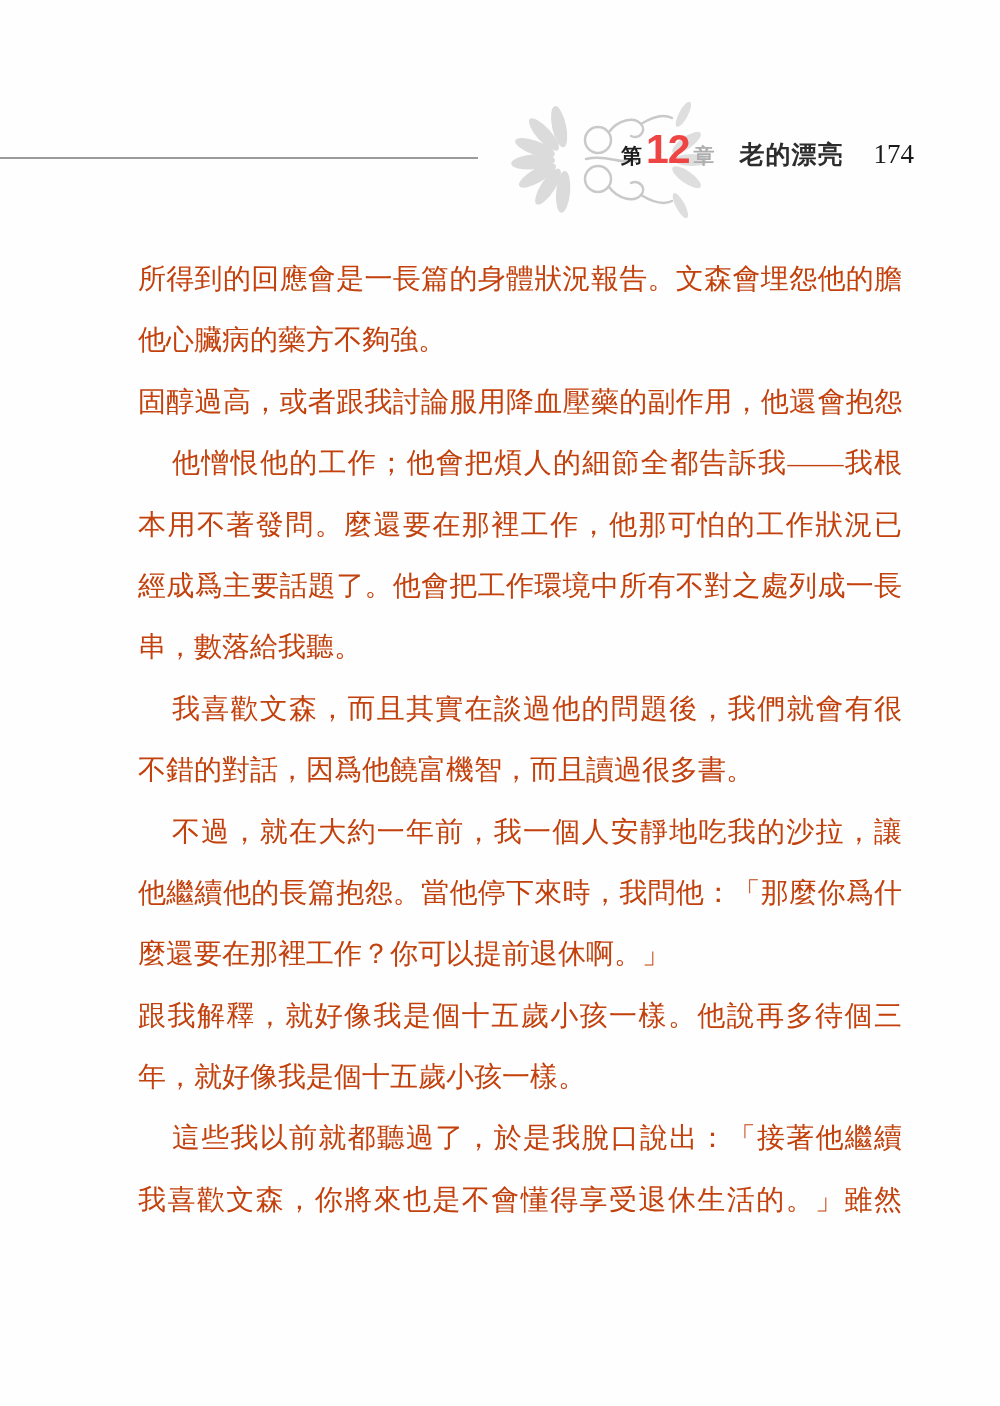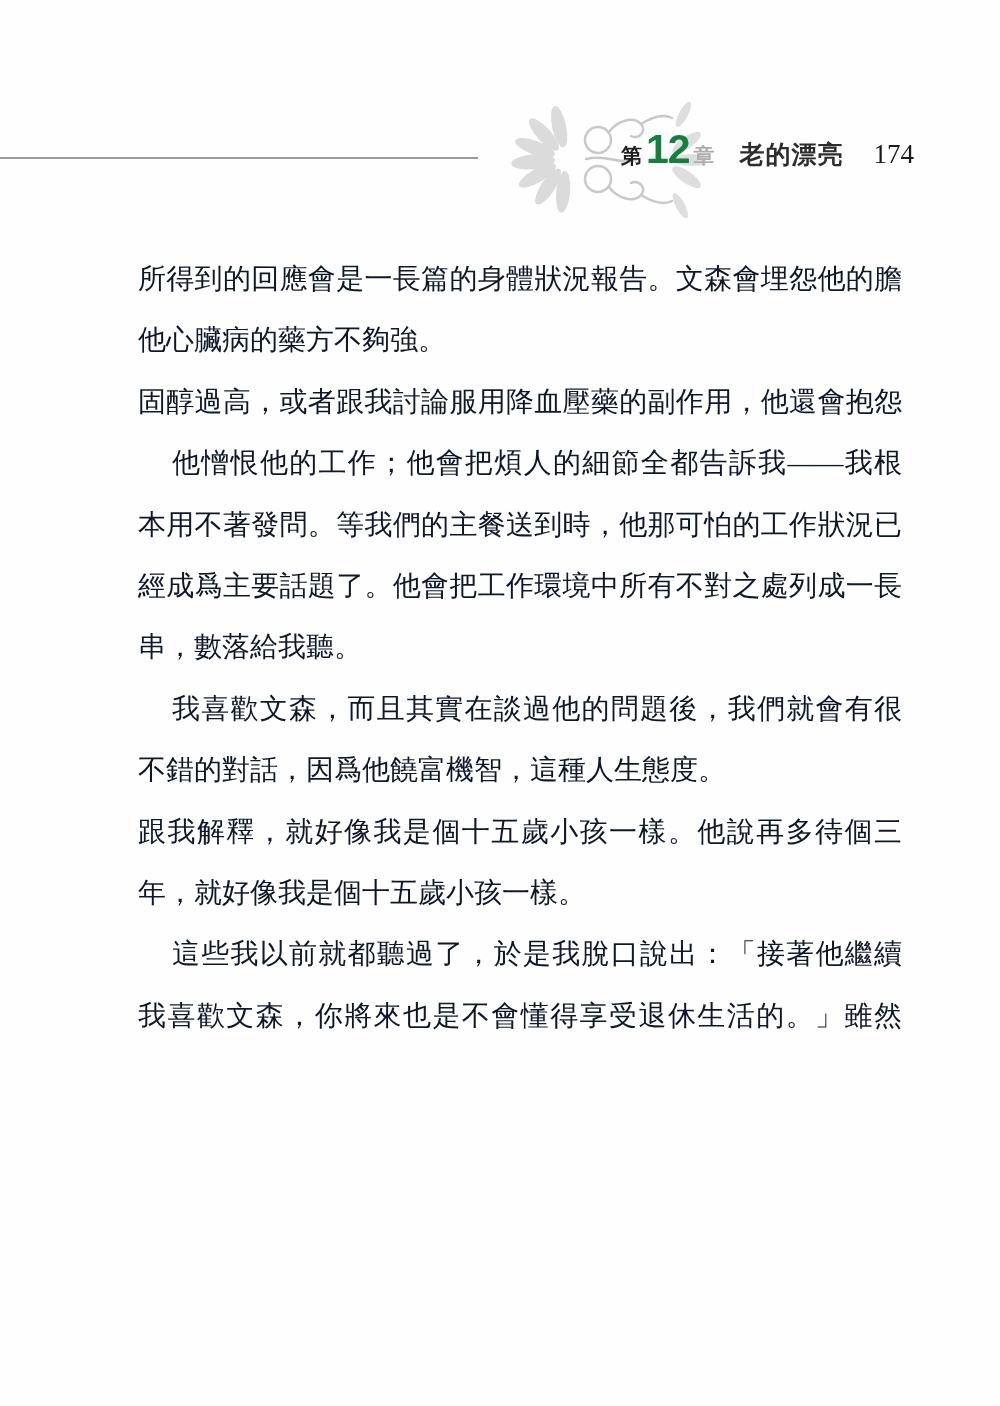--- a/index.html
+++ b/index.html
@@ -20,31 +20,31 @@
     position:absolute;left:468px;top:102px;width:238px;height:116px;
     z-index:1;
   }
   .header{
     position:absolute;left:621px;top:126px;height:56px;z-index:2;
     display:flex;align-items:baseline;
     font-family:"Liberation Sans","DejaVu Sans",sans-serif;
     white-space:nowrap;
   }
   .ch-pre{font-size:21px;font-weight:700;color:#1f1f1f;}
-  .ch-num{font-size:41px;font-weight:800;color:#15803d;letter-spacing:-1px;margin:0 4px;}
+  .ch-num{font-size:41px;font-weight:800;color:#ef4444;letter-spacing:-1px;margin:0 4px;}
   .ch-suf{font-size:21px;font-weight:700;color:#aeaeae;margin-right:25px;}
   .ch-title{font-size:25px;font-weight:700;color:#2d2d2d;letter-spacing:1px;margin-right:30px;text-align:right;}
   .pg-num{font-size:27px;font-weight:400;color:#1a1a1a;font-family:"Liberation Serif","DejaVu Serif",serif;}
   
   .text-block{
     position:absolute;left:138px;top:248px;width:764px;
   }
   .line{
     height:61.4px;line-height:61.4px;
-    font-size:28px;color:#0f172a;
+    font-size:28px;color:#c2410c;
     white-space:nowrap;
     text-align:left;
   }
   .line.j{text-align:justify;text-align-last:justify;}
   .line.ind{padding-left:34px;}
 </style>
 </head>
 <body>
 
 <div class="page">
@@ -88,27 +88,32 @@
   </div>
 
   <div class="text-block">
       <div>
         <div class="line j">所得到的回應會是一長篇的身體狀況報告。文森會埋怨他的膽</div>
         <div class="line">他心臟病的藥方不夠強。</div>
         <div class="line j">固醇過高，或者跟我討論服用降血壓藥的副作用，他還會抱怨</div>
       </div>
       <div>
         <div class="line j ind">他憎恨他的工作；他會把煩人的細節全都告訴我——我根</div>
-        <div class="line j">本用不著發問。等我們的主餐送到時，他那可怕的工作狀況已</div>
+        <div class="line j">本用不著發問。麼還要在那裡工作，他那可怕的工作狀況已</div>
         <div class="line j">經成爲主要話題了。他會把工作環境中所有不對之處列成一長</div>
         <div class="line">串，數落給我聽。</div>
       </div>
       <div>
         <div class="line j ind">我喜歡文森，而且其實在談過他的問題後，我們就會有很</div>
-        <div class="line">不錯的對話，因爲他饒富機智，這種人生態度。</div>
+        <div class="line">不錯的對話，因爲他饒富機智，而且讀過很多書。</div>
+      </div>
+      <div>
+        <div class="line j ind">不過，就在大約一年前，我一個人安靜地吃我的沙拉，讓</div>
+        <div class="line j">他繼續他的長篇抱怨。當他停下來時，我問他：「那麼你爲什</div>
+        <div class="line">麼還要在那裡工作？你可以提前退休啊。」</div>
       </div>
       <div>
         <div class="line j">跟我解釋，就好像我是個十五歲小孩一樣。他說再多待個三</div>
         <div class="line">年，就好像我是個十五歲小孩一樣。</div>
       </div>
       <div>
         <div class="line j ind">這些我以前就都聽過了，於是我脫口說出：「接著他繼續</div>
         <div class="line j">我喜歡文森，你將來也是不會懂得享受退休生活的。」雖然</div>
       </div>
     </div>

